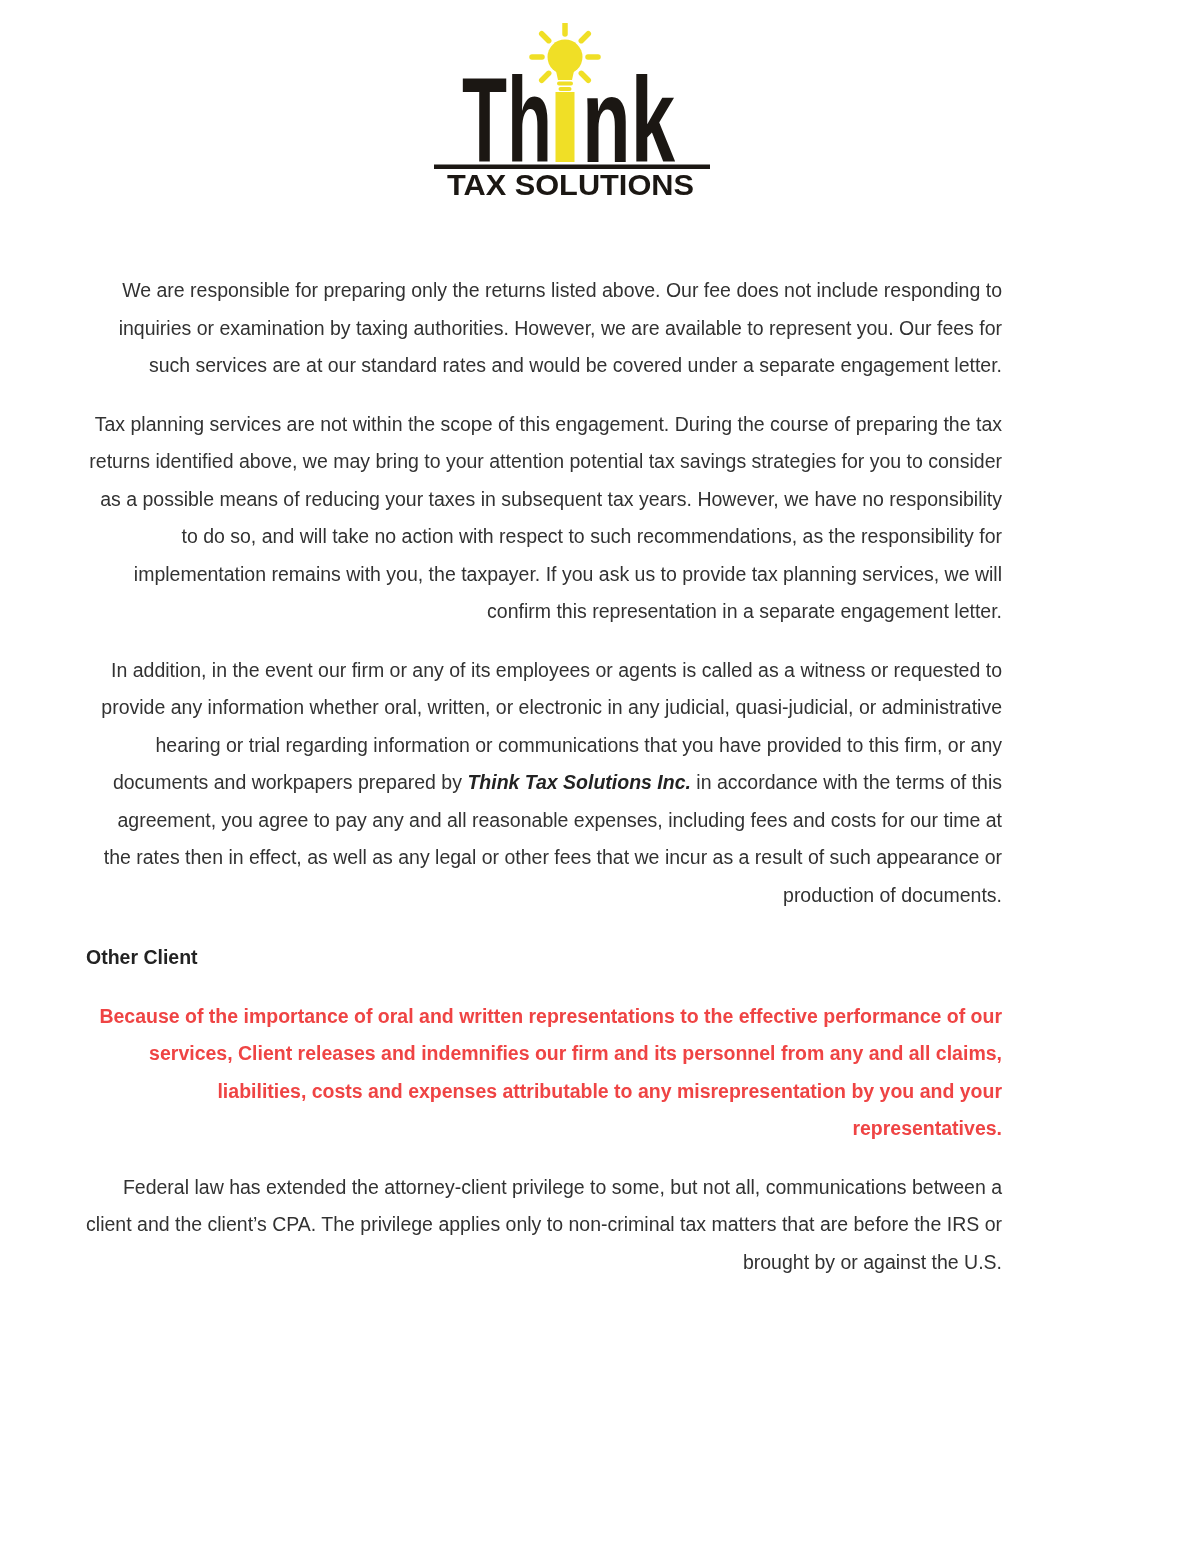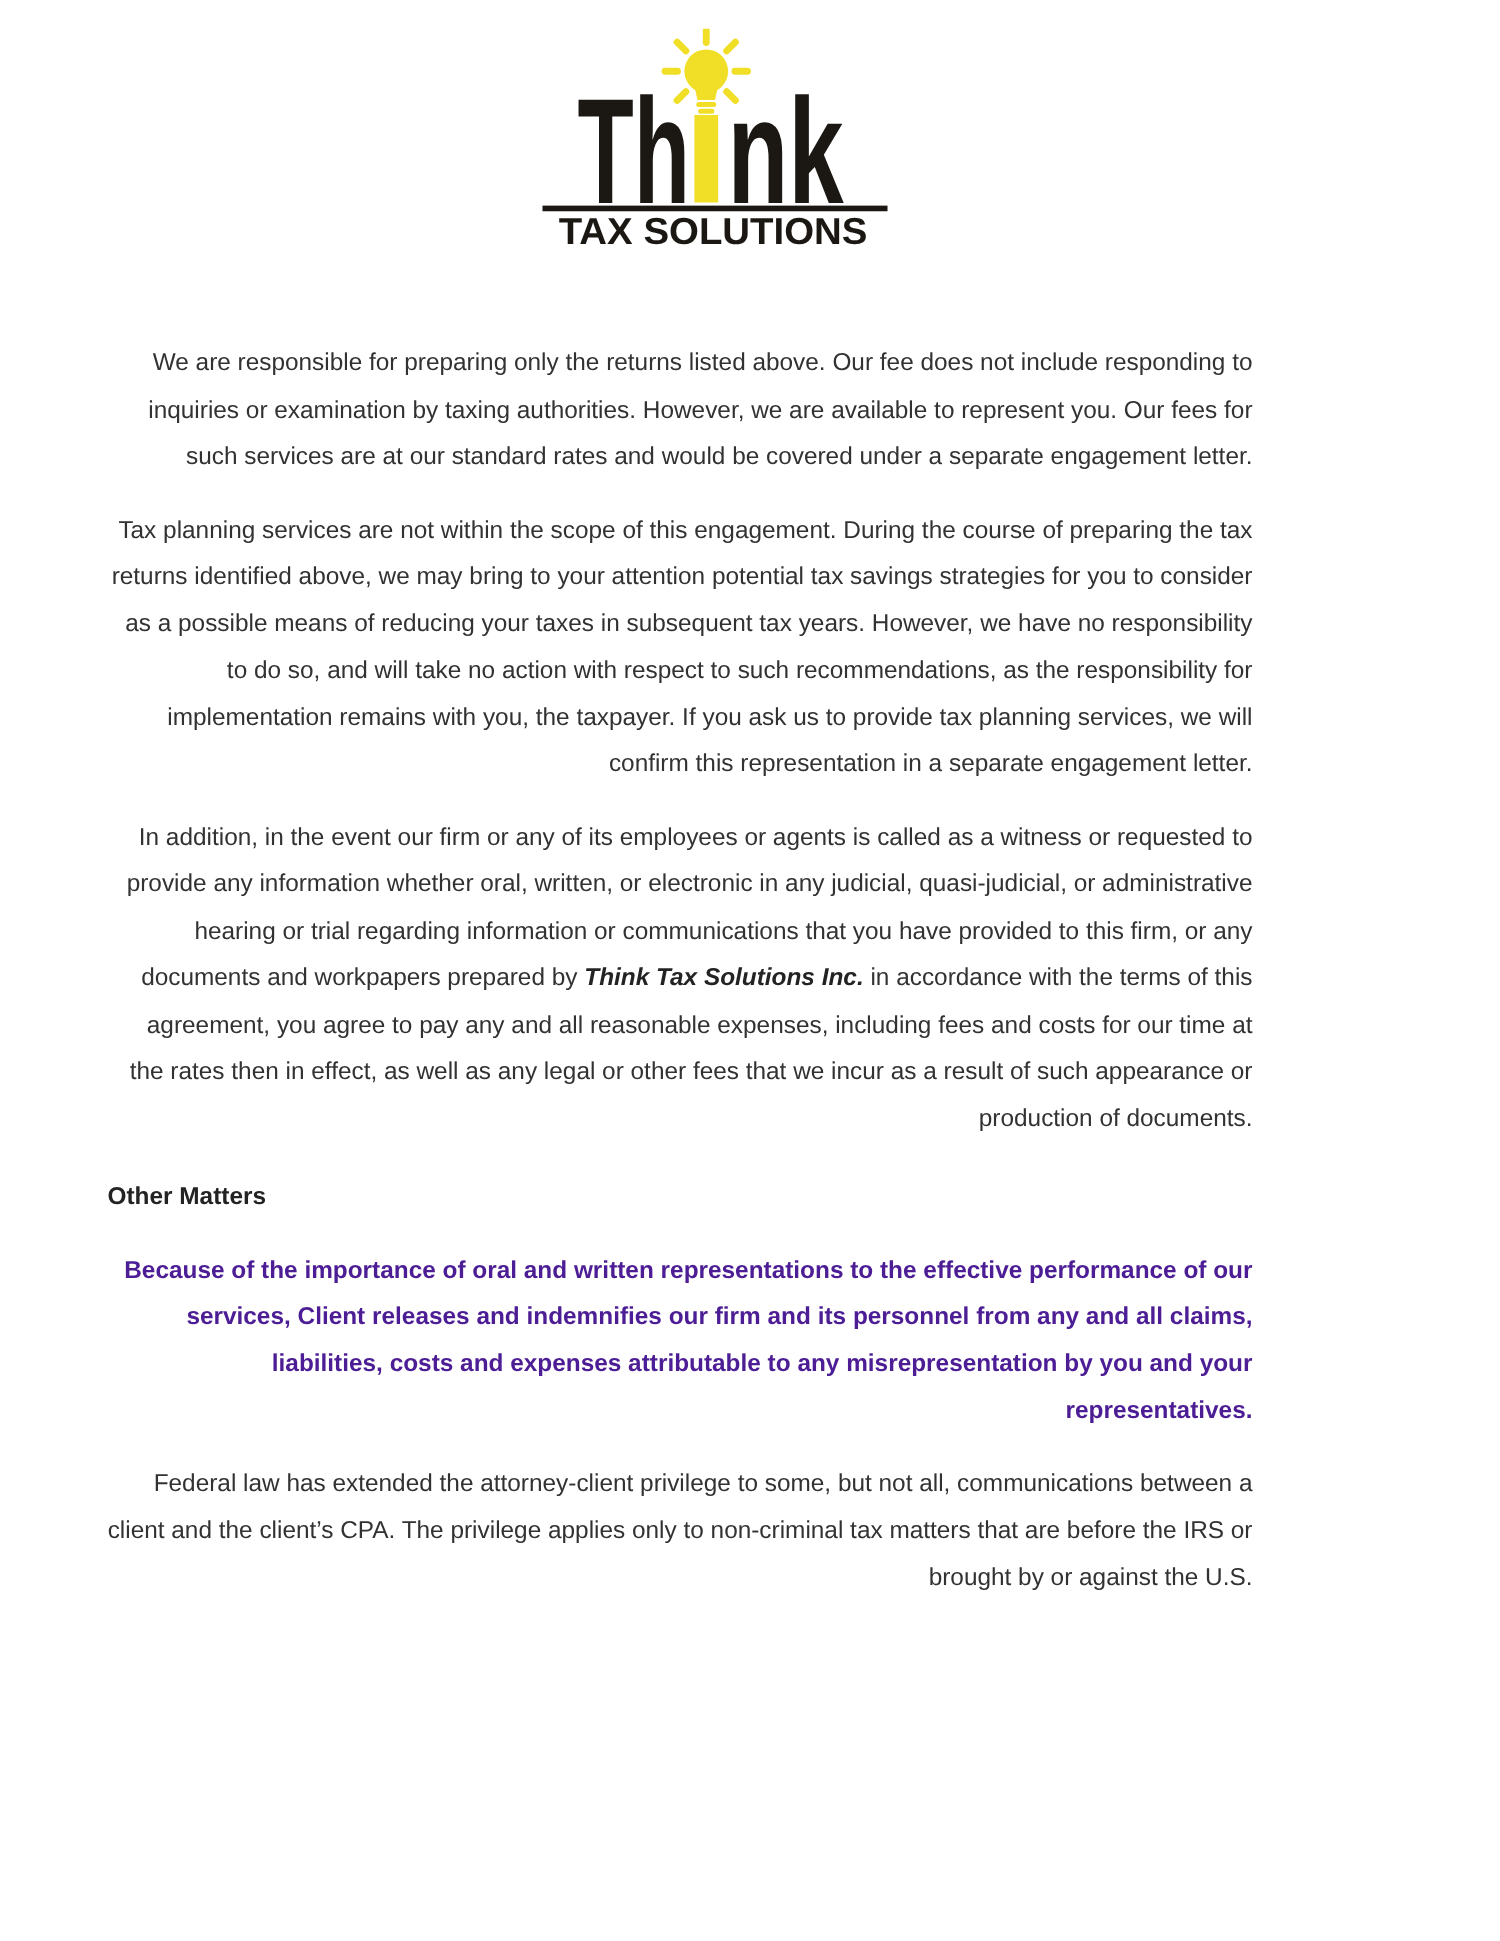--- a/index.html
+++ b/index.html
@@ -39,21 +39,21 @@
   .doc {
     margin-top: 74px;
     width: 916px;
   }
   .doc p {
     font-size: 19.5px;
     line-height: 37.5px;
     margin-bottom: 21px;
     text-align: right;
   }
-  .doc p.bold { font-weight: 700; color: #4c1d95; }
+  .doc p.bold { font-weight: 700; color: #ef4444; }
   .doc .inline-bold { font-weight: 700; color: #232323; font-style: italic; }
   .doc h2 {
     font-size: 19.5px;
     line-height: 37.5px;
     font-weight: 700;
     color: #232323;
     margin-top: 25px;
     margin-bottom: 21px;
   }
 </style>
@@ -93,20 +93,20 @@
   </header>
 
   <main class="doc">
 
     <p>We are responsible for preparing only the returns listed above. Our fee does not include responding to inquiries or examination by taxing authorities. However, we are available to represent you. Our fees for such services are at our standard rates and would be covered under a separate engagement letter.</p>
 
     <p>Tax planning services are not within the scope of this engagement. During the course of preparing the tax returns identified above, we may bring to your attention potential tax savings strategies for you to consider as a possible means of reducing your taxes in subsequent tax years. However, we have no responsibility to do so, and will take no action with respect to such recommendations, as the responsibility for implementation remains with you, the taxpayer. If you ask us to provide tax planning services, we will confirm this representation in a separate engagement letter.</p>
 
     <p><span>In addition, in the event our firm or any of its employees or agents is called as a witness or requested to provide any information whether oral, written, or electronic in any judicial, quasi-judicial, or administrative hearing or trial regarding information or communications that you have provided to this firm, or any documents and workpapers prepared by </span><span class="inline-bold">Think Tax Solutions Inc.</span><span> in accordance with the terms of this agreement, you agree to pay any and all reasonable expenses, including fees and costs for our time at the rates then in effect, as well as any legal or other fees that we incur as a result of such appearance or production of documents.</span></p>
 
-    <h2>Other Matters</h2>
+    <h2>Other Client</h2>
 
     <p class="bold">Because of the importance of oral and written representations to the effective performance of our services, Client releases and indemnifies our firm and its personnel from any and all claims, liabilities, costs and expenses attributable to any misrepresentation by you and your representatives.</p>
 
     <p>Federal law has extended the attorney-client privilege to some, but not all, communications between a client and the client’s CPA. The privilege applies only to non-criminal tax matters that are before the IRS or brought by or against the U.S.</p>
 
   </main>
 </div>
 
 </body></html>

